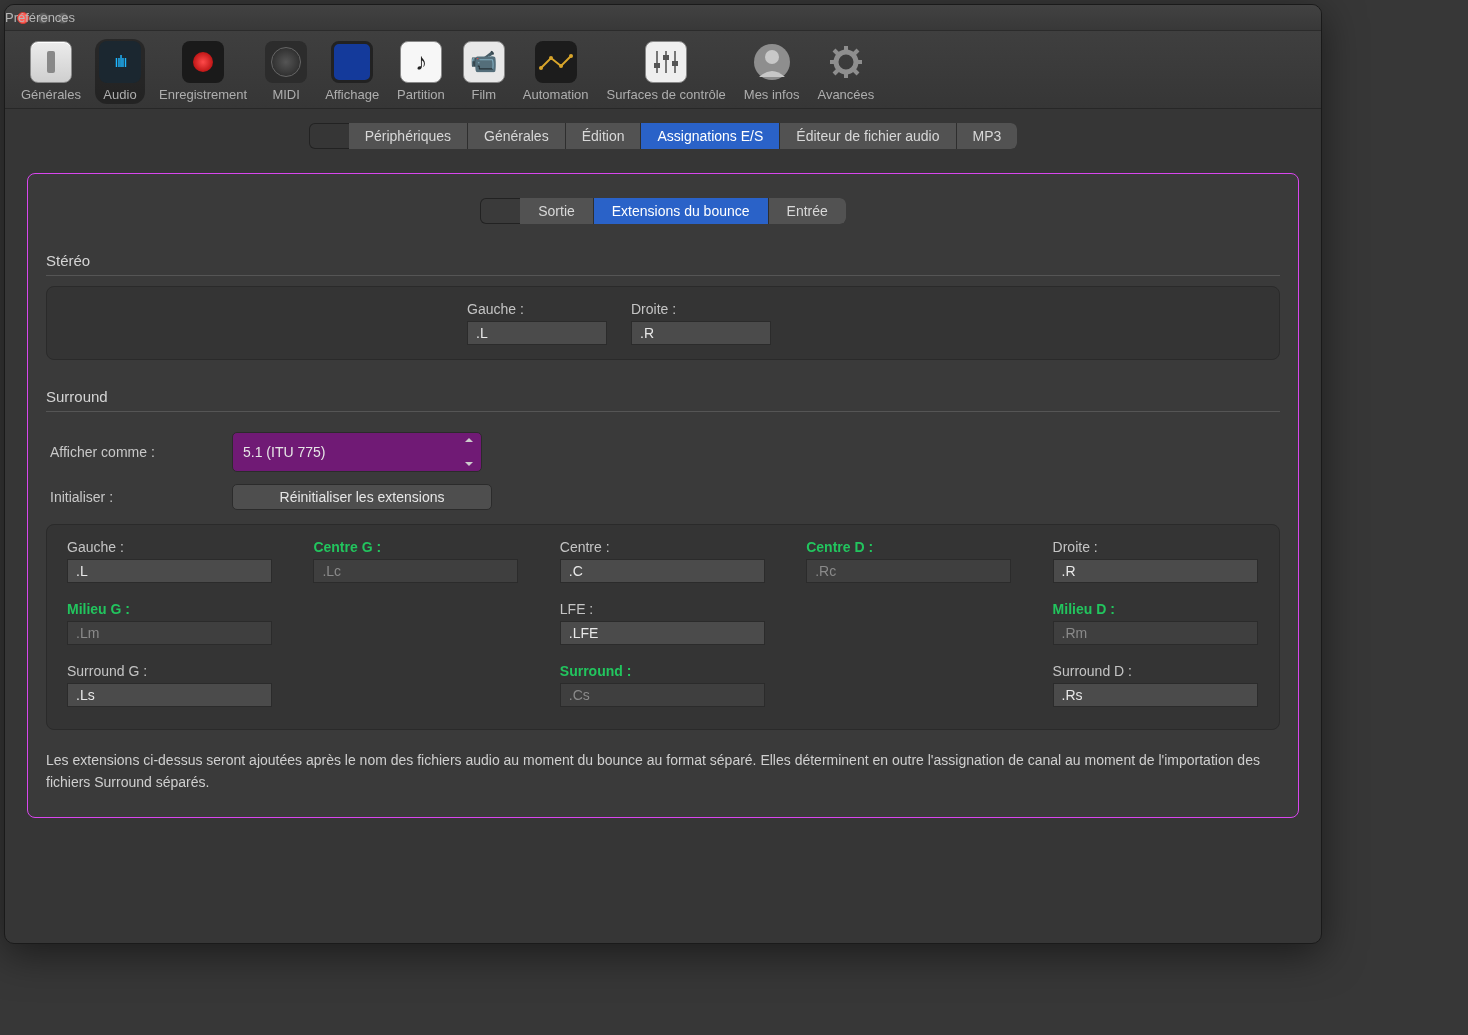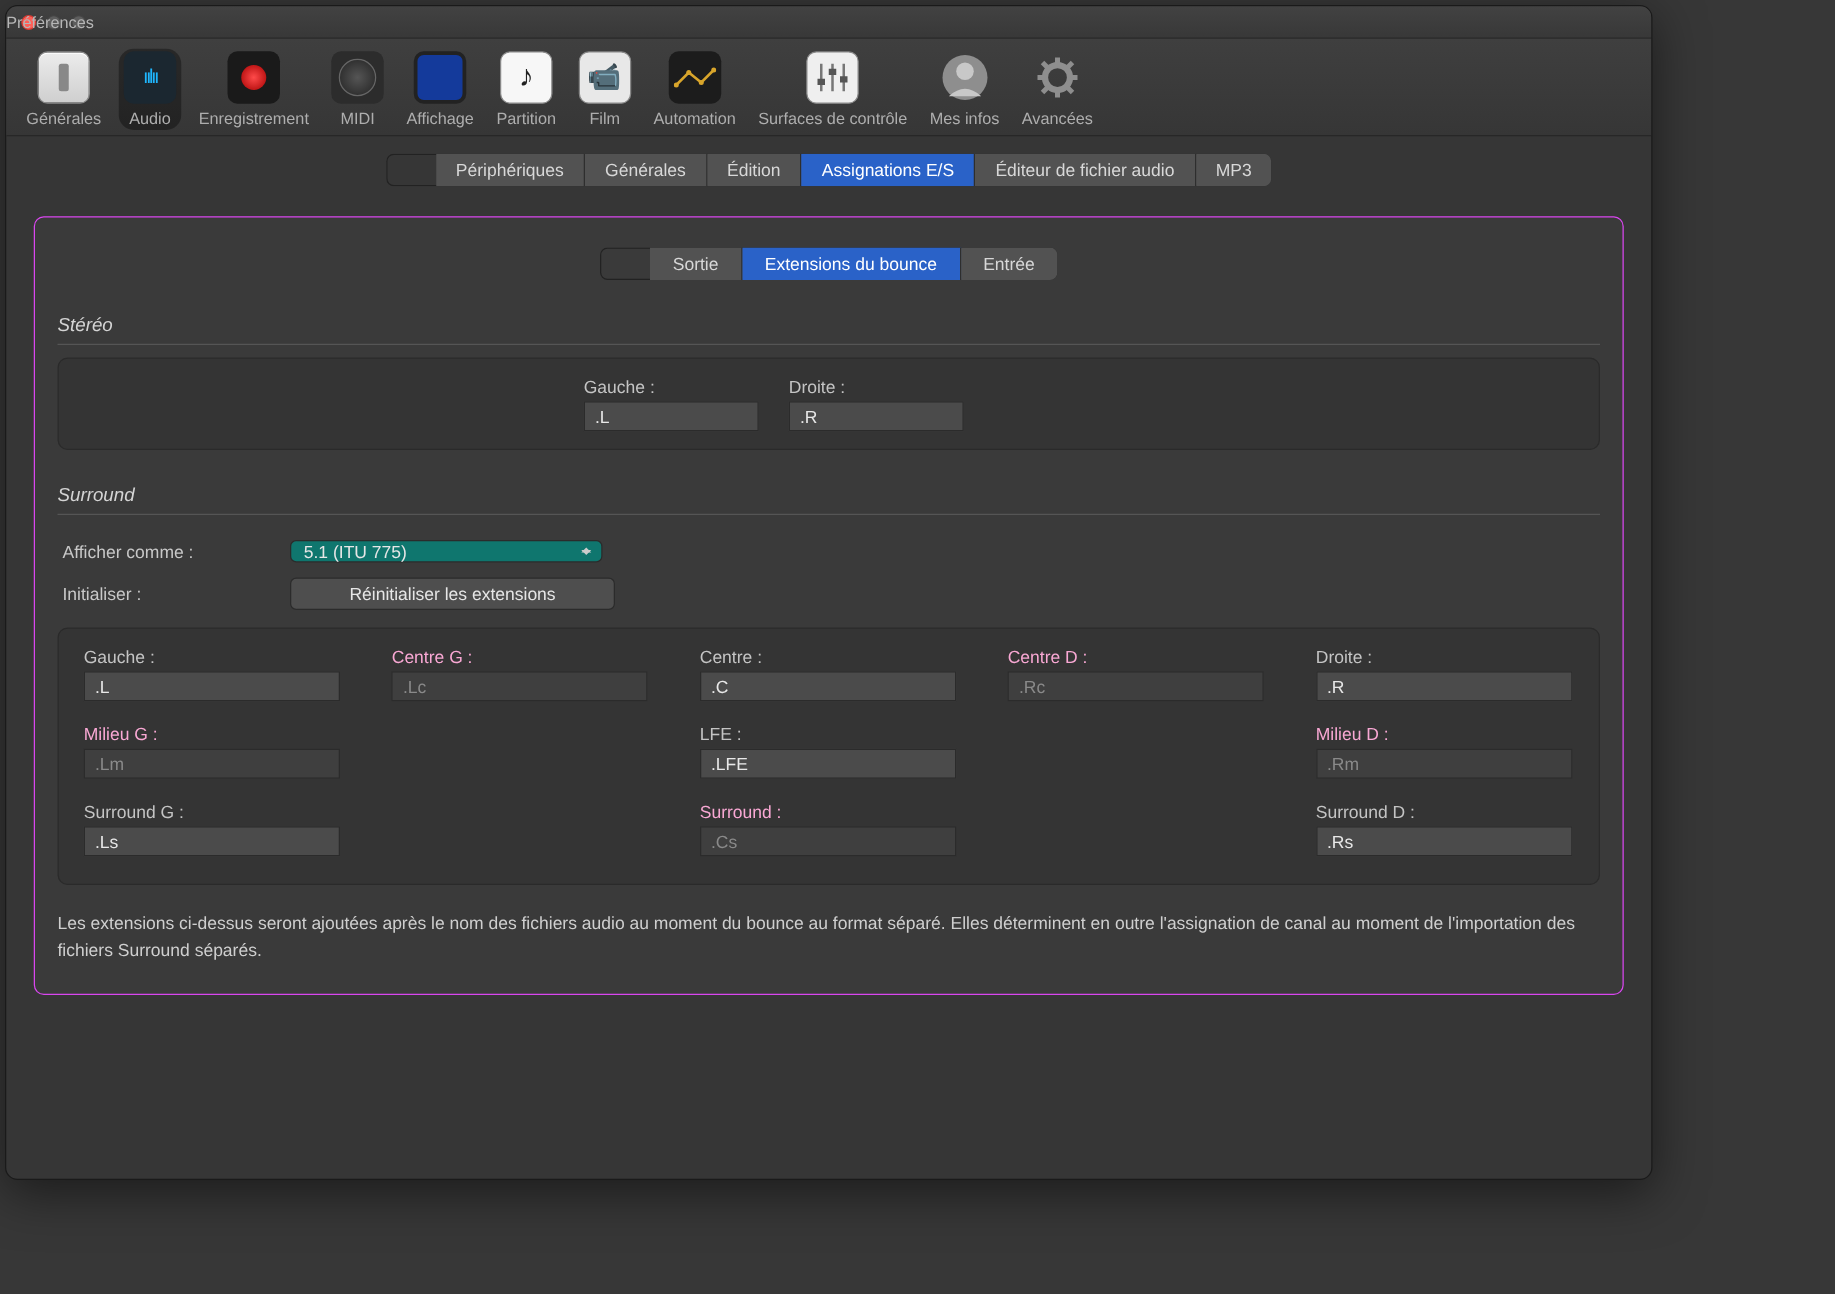--- a/index.html
+++ b/index.html
@@ -38,34 +38,34 @@
 
   
   .seg { display:flex; margin:0 auto; width:fit-content; border-radius:6px; overflow:hidden; box-shadow: inset 0 0 0 1px #222; padding-left: 40px;}
   .seg button { background:#525252; color:#d8d8d8; border:none; border-right:1px solid #2e2e2e; font-size:14px; padding:5px 18px; cursor:pointer;}
   .seg button:last-child{border-right:none;}
   .seg button.sel { background:#2a62c8; color:#fff;}
   .seg.top button{ padding:5px 16px;}
 
   .panel { margin-top: 24px; background:#3a3a3a; border:1px solid #d946ef; border-radius:8px; padding: 18px 18px 24px 18px;}
 
-  .section-title { color:#d4d4d4; font-size:15px; margin: 12px 0 6px 0; font-style: italic;}
+  .section-title { color:#d4d4d4; font-size:15px; margin: 12px 0 6px 0;}
   .hr { height:1px; background:#555; margin-bottom:10px;}
 
   .group { background:#343434; border:1px solid #2a2a2a; border-radius:8px; padding:14px 20px;}
   .col { flex:1;}
   .label { color:#c4c4c4; font-size:14px; margin-bottom:4px; display:block;}
-  .label.dim { color:#f9a8d4;}
+  .label.dim { color:#22c55e;font-weight:bold;}
   .field { width:140px; height:24px; background:#4b4b4b; border:1px solid #2b2b2b; color:#e8e8e8; padding:0 8px; font-size:14px;}
   .field.dim { background:#3f3f3f; color:#8a8a8a;}
 
   
   .surr-controls { display:grid; grid-template-columns: 170px 260px; row-gap:12px; column-gap:12px; align-items:center; margin: 20px 0 14px 4px;}
   .right-label { color:#c8c8c8; font-size:14px; padding-right:4px;}
-  .select { height:18px; width:250px; background:#0f766e; border:1px solid #2b2b2b; border-radius:5px; color:#e6e6e6; font-size:14px; padding:0 26px 0 10px; position:relative; display:flex; align-items:flex-end;}
+  .select { height:40px; width:250px; background:#701a75; border:1px solid #2b2b2b; border-radius:5px; color:#e6e6e6; font-size:14px; padding:0 26px 0 10px; position:relative; display:flex; align-items:center;}
   .select::after { content:""; position:absolute; right:8px; top:5px; width:0;height:0;border-left:4px solid transparent;border-right:4px solid transparent;border-bottom:4px solid #ccc;}
   .select::before{ content:""; position:absolute; right:8px; bottom:5px; width:0;height:0;border-left:4px solid transparent;border-right:4px solid transparent;border-top:4px solid #ccc;}
   .btn { height:26px; background:#4e4e4e; border:1px solid #2b2b2b; border-radius:5px; color:#e6e6e6; font-size:14px; padding:0 14px; cursor:pointer;}
 
   .surr-grid { display:grid; grid-template-columns: repeat(5, 1fr); gap: 10px 40px;}
   .cell { min-height:52px;}
   .cell .field { width: 100%; max-width:205px;}
 
   .foot-note { color:#cfcfcf; font-size:14px; line-height:1.55; margin-top:20px;}
 

